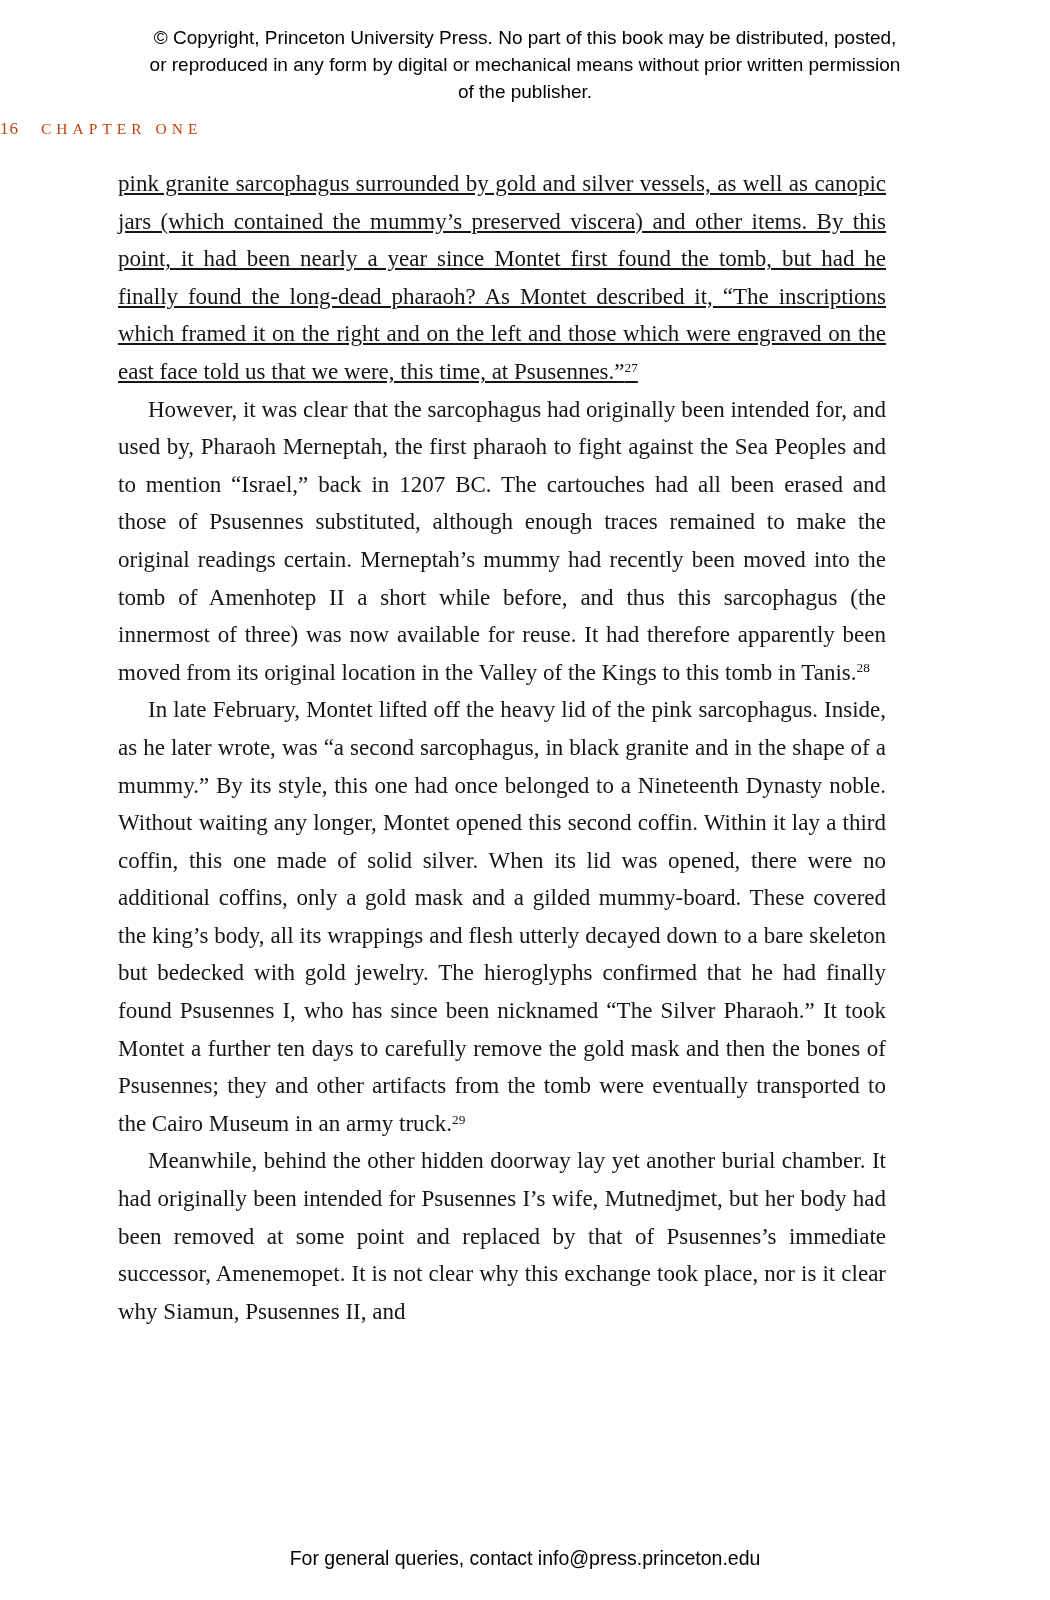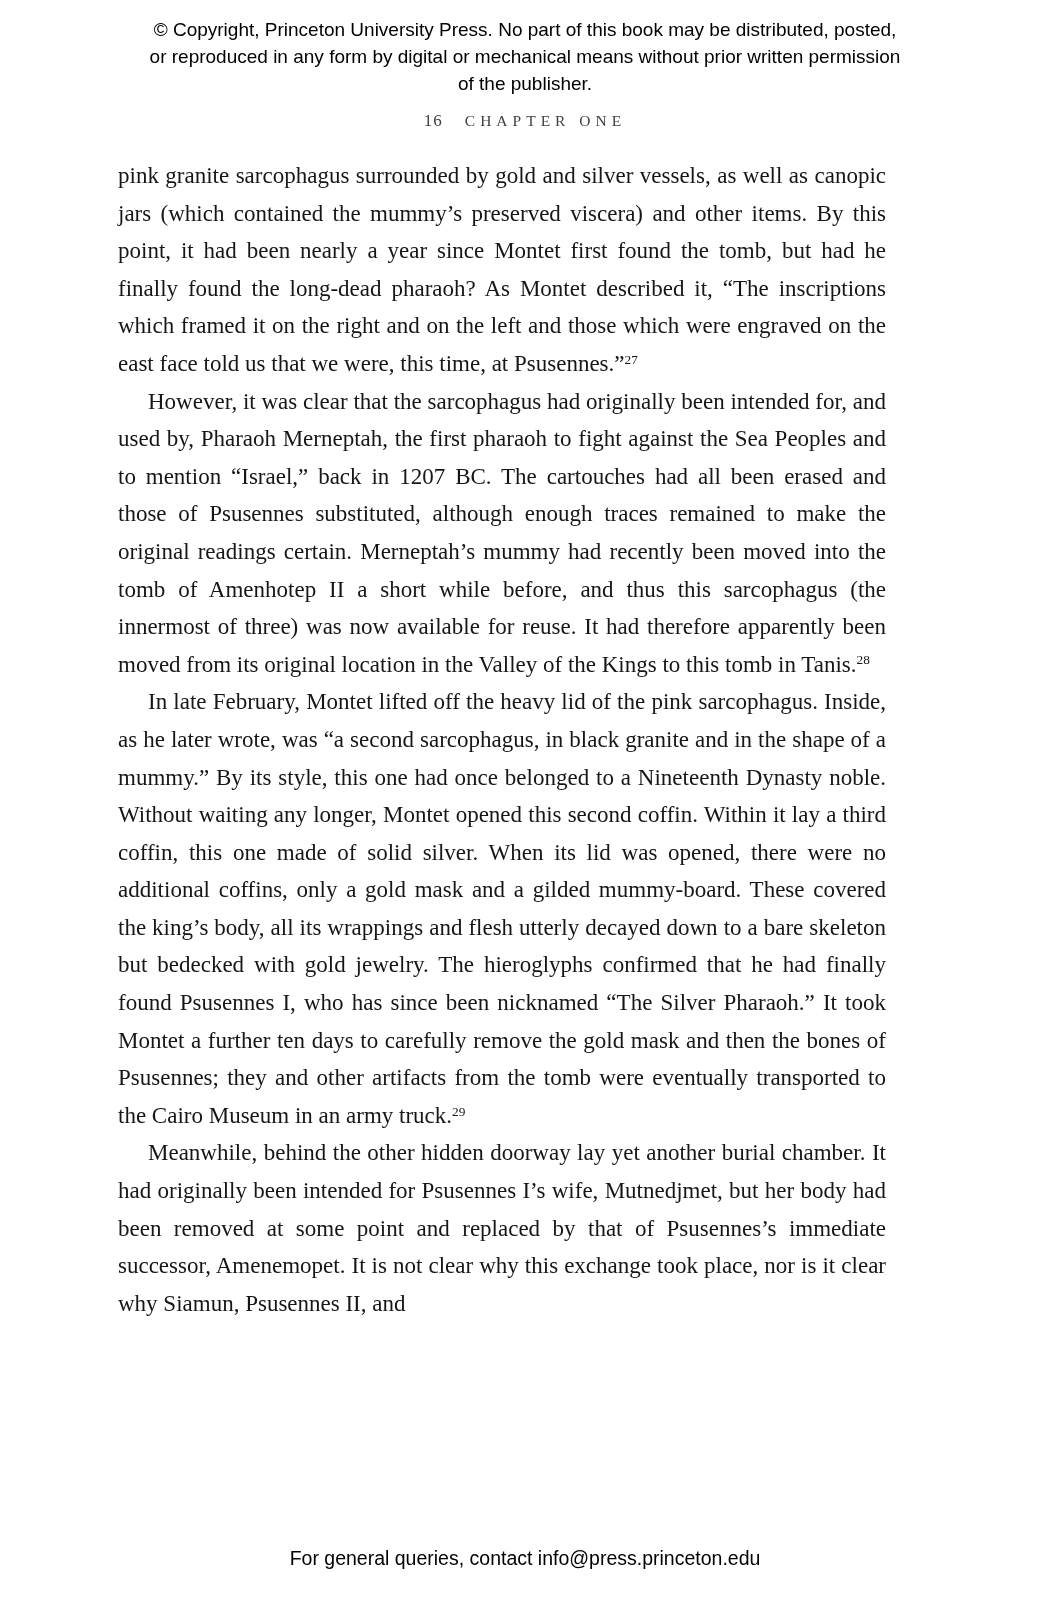--- a/index.html
+++ b/index.html
@@ -11,33 +11,33 @@
     position: relative;
     width: 1050px;
     height: 1600px;
     background: #ffffff;
     color: #141414;
     font-family: "Liberation Serif", serif;
     overflow: hidden;
     box-sizing: border-box;
   }
   .copyright-notice {
-    padding-top: 16px;
+    padding-top: 24px;
     width: 760px;
     margin: 0 auto;
     text-align: center;
     font-family: "Liberation Sans", sans-serif;
     font-size: 19px;
     line-height: 27px;
     color: #000000;
   }
   .running-header {
     margin-top: 14px;
-    text-align: center;
-    color: #404040;
+    text-align: left;
+    color: #c2410c;
   }
   .running-header .page-number {
     font-size: 17px;
     letter-spacing: 1px;
     margin-right: 22px;
     font-variant-numeric: oldstyle-nums;
   }
   .running-header .chapter-title {
     font-size: 15.5px;
     letter-spacing: 5px;
@@ -49,20 +49,21 @@
     line-height: 37.6px;
     text-align: justify;
     color: #161616;
   }
   .para {
     margin: 0;
     text-indent: 30px;
   }
   .para.no-indent {
     text-indent: 0;
+    text-decoration: underline;
   }
   sup.footnote-ref {
     font-size: 0.58em;
     line-height: 0;
     vertical-align: baseline;
     position: relative;
     top: -0.55em;
   }
   .page-footer {
     position: absolute;

